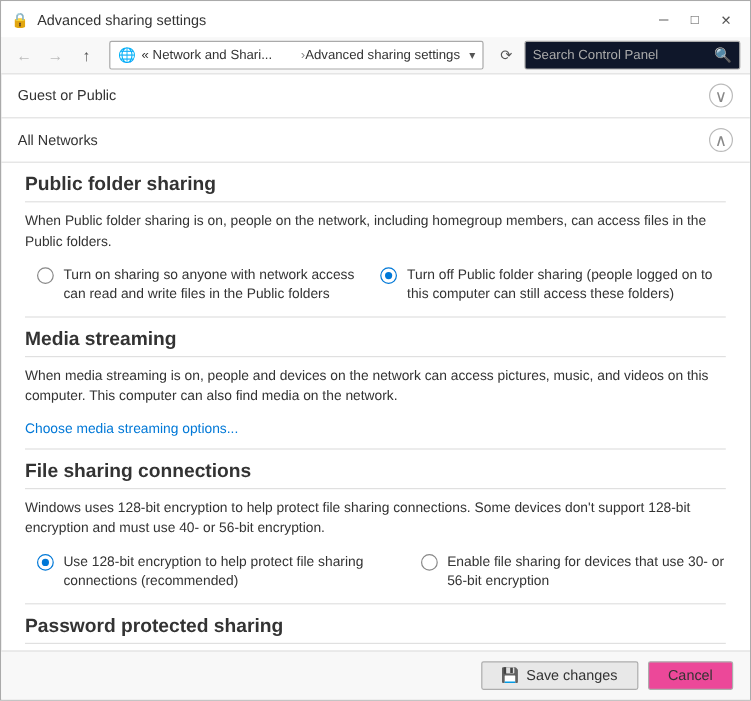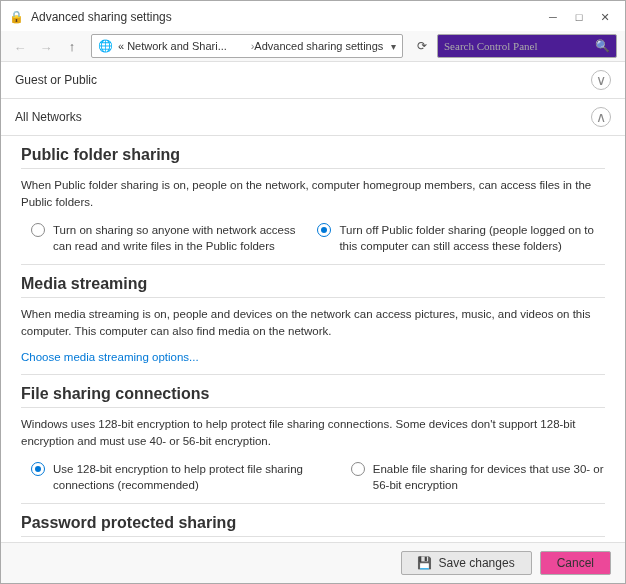--- a/index.html
+++ b/index.html
@@ -120,27 +120,26 @@
       cursor: pointer;
       display: flex;
       align-items: center;
       justify-content: center;
       font-size: 12px;
       color: #555;
     }
     .search-bar {
       display: flex;
       align-items: center;
-      background: #4c1d95;
+      background: #0f172a;
       border: 1px solid #aaa;
       border-radius: 2px;
       padding: 2px 6px;
       height: 24px;
       width: 180px;
-      font-family: Liberation Serif, serif;
     }
     .search-text {
       font-size: 11px;
       color: #aaa;
       flex: 1;
     }
     .search-icon-btn {
       font-size: 12px;
       color: #888;
       cursor: pointer;
@@ -322,21 +321,21 @@
 
       <div class="section-header">
         <span class="section-title">All Networks</span>
         <div class="chevron">∧</div>
       </div>
 
       <div class="section-content">
 
         <div>
           <div class="subsection-title">Public folder sharing</div>
-          <p class="description-text">When Public folder sharing is on, people on the network, computer homegroup members, can access files in the Public folders.</p>
+          <p class="description-text">When Public folder sharing is on, people on the network, including homegroup members, can access files in the Public folders.</p>
           <div class="radio-group">
             <label class="radio-item">
               <div class="radio-circle"></div>
               <span class="radio-label">Turn on sharing so anyone with network access can read and write files in the Public folders</span>
             </label>
             <label class="radio-item">
               <div class="radio-circle selected"></div>
               <span class="radio-label">Turn off Public folder sharing (people logged on to this computer can still access these folders)</span>
             </label>
           </div>

